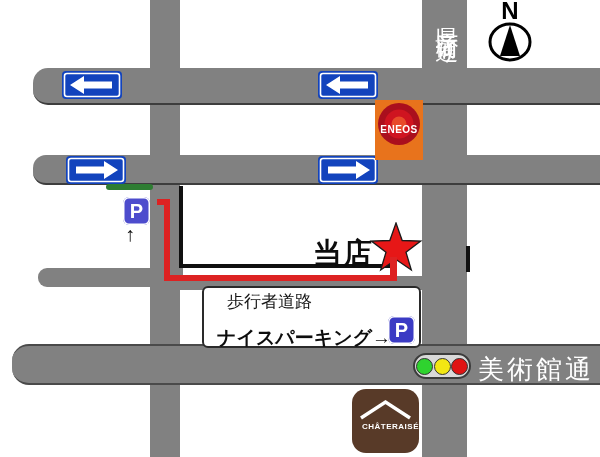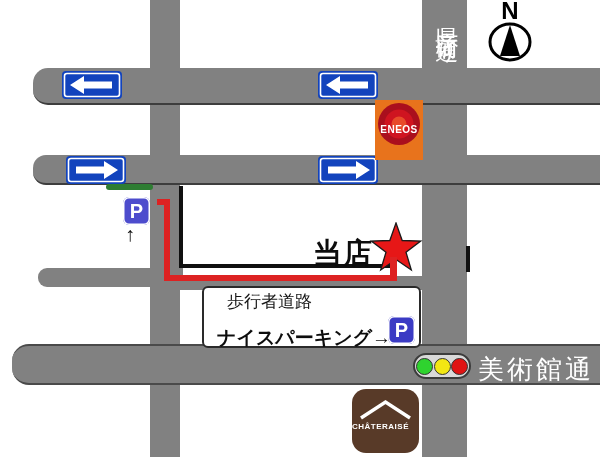--- a/index.html
+++ b/index.html
@@ -61,21 +61,21 @@
   .nice{position:absolute;left:13px;top:29px;font-size:19px;font-weight:bold;color:#0d0d0d;white-space:nowrap;margin-top:8px;}
   
   .tlight{left:413px;top:353px;width:58px;height:26px;background:#d9d9d9;border:2px solid #3c3c3c;border-radius:14px;
           display:flex;align-items:center;justify-content:space-evenly;box-sizing:border-box;}
   .bulb{width:17px;height:17px;border-radius:50%;border:1px solid #333;box-sizing:border-box;}
   .bulb-g{background:#2fd32f;}
   .bulb-y{background:#f2e713;}
   .bulb-r{background:#e01313;}
   
   .chat{left:352px;top:389px;width:67px;height:64px;background:#583a28;border-radius:14px;}
-  .chat .txt{position:absolute;left:0;top:33px;width:100%;text-align:left;color:#fff;font-weight:bold;
+  .chat .txt{position:absolute;left:0;top:33px;width:100%;text-align:right;color:#fff;font-weight:bold;
              font-size:8px;letter-spacing:.5px;}
 </style>
 </head>
 <body>
 
 <div id="stage">
 
   <div class="road road-v1"></div>
   <div class="road road-v2"></div>
   <div class="road road-h1"></div>

